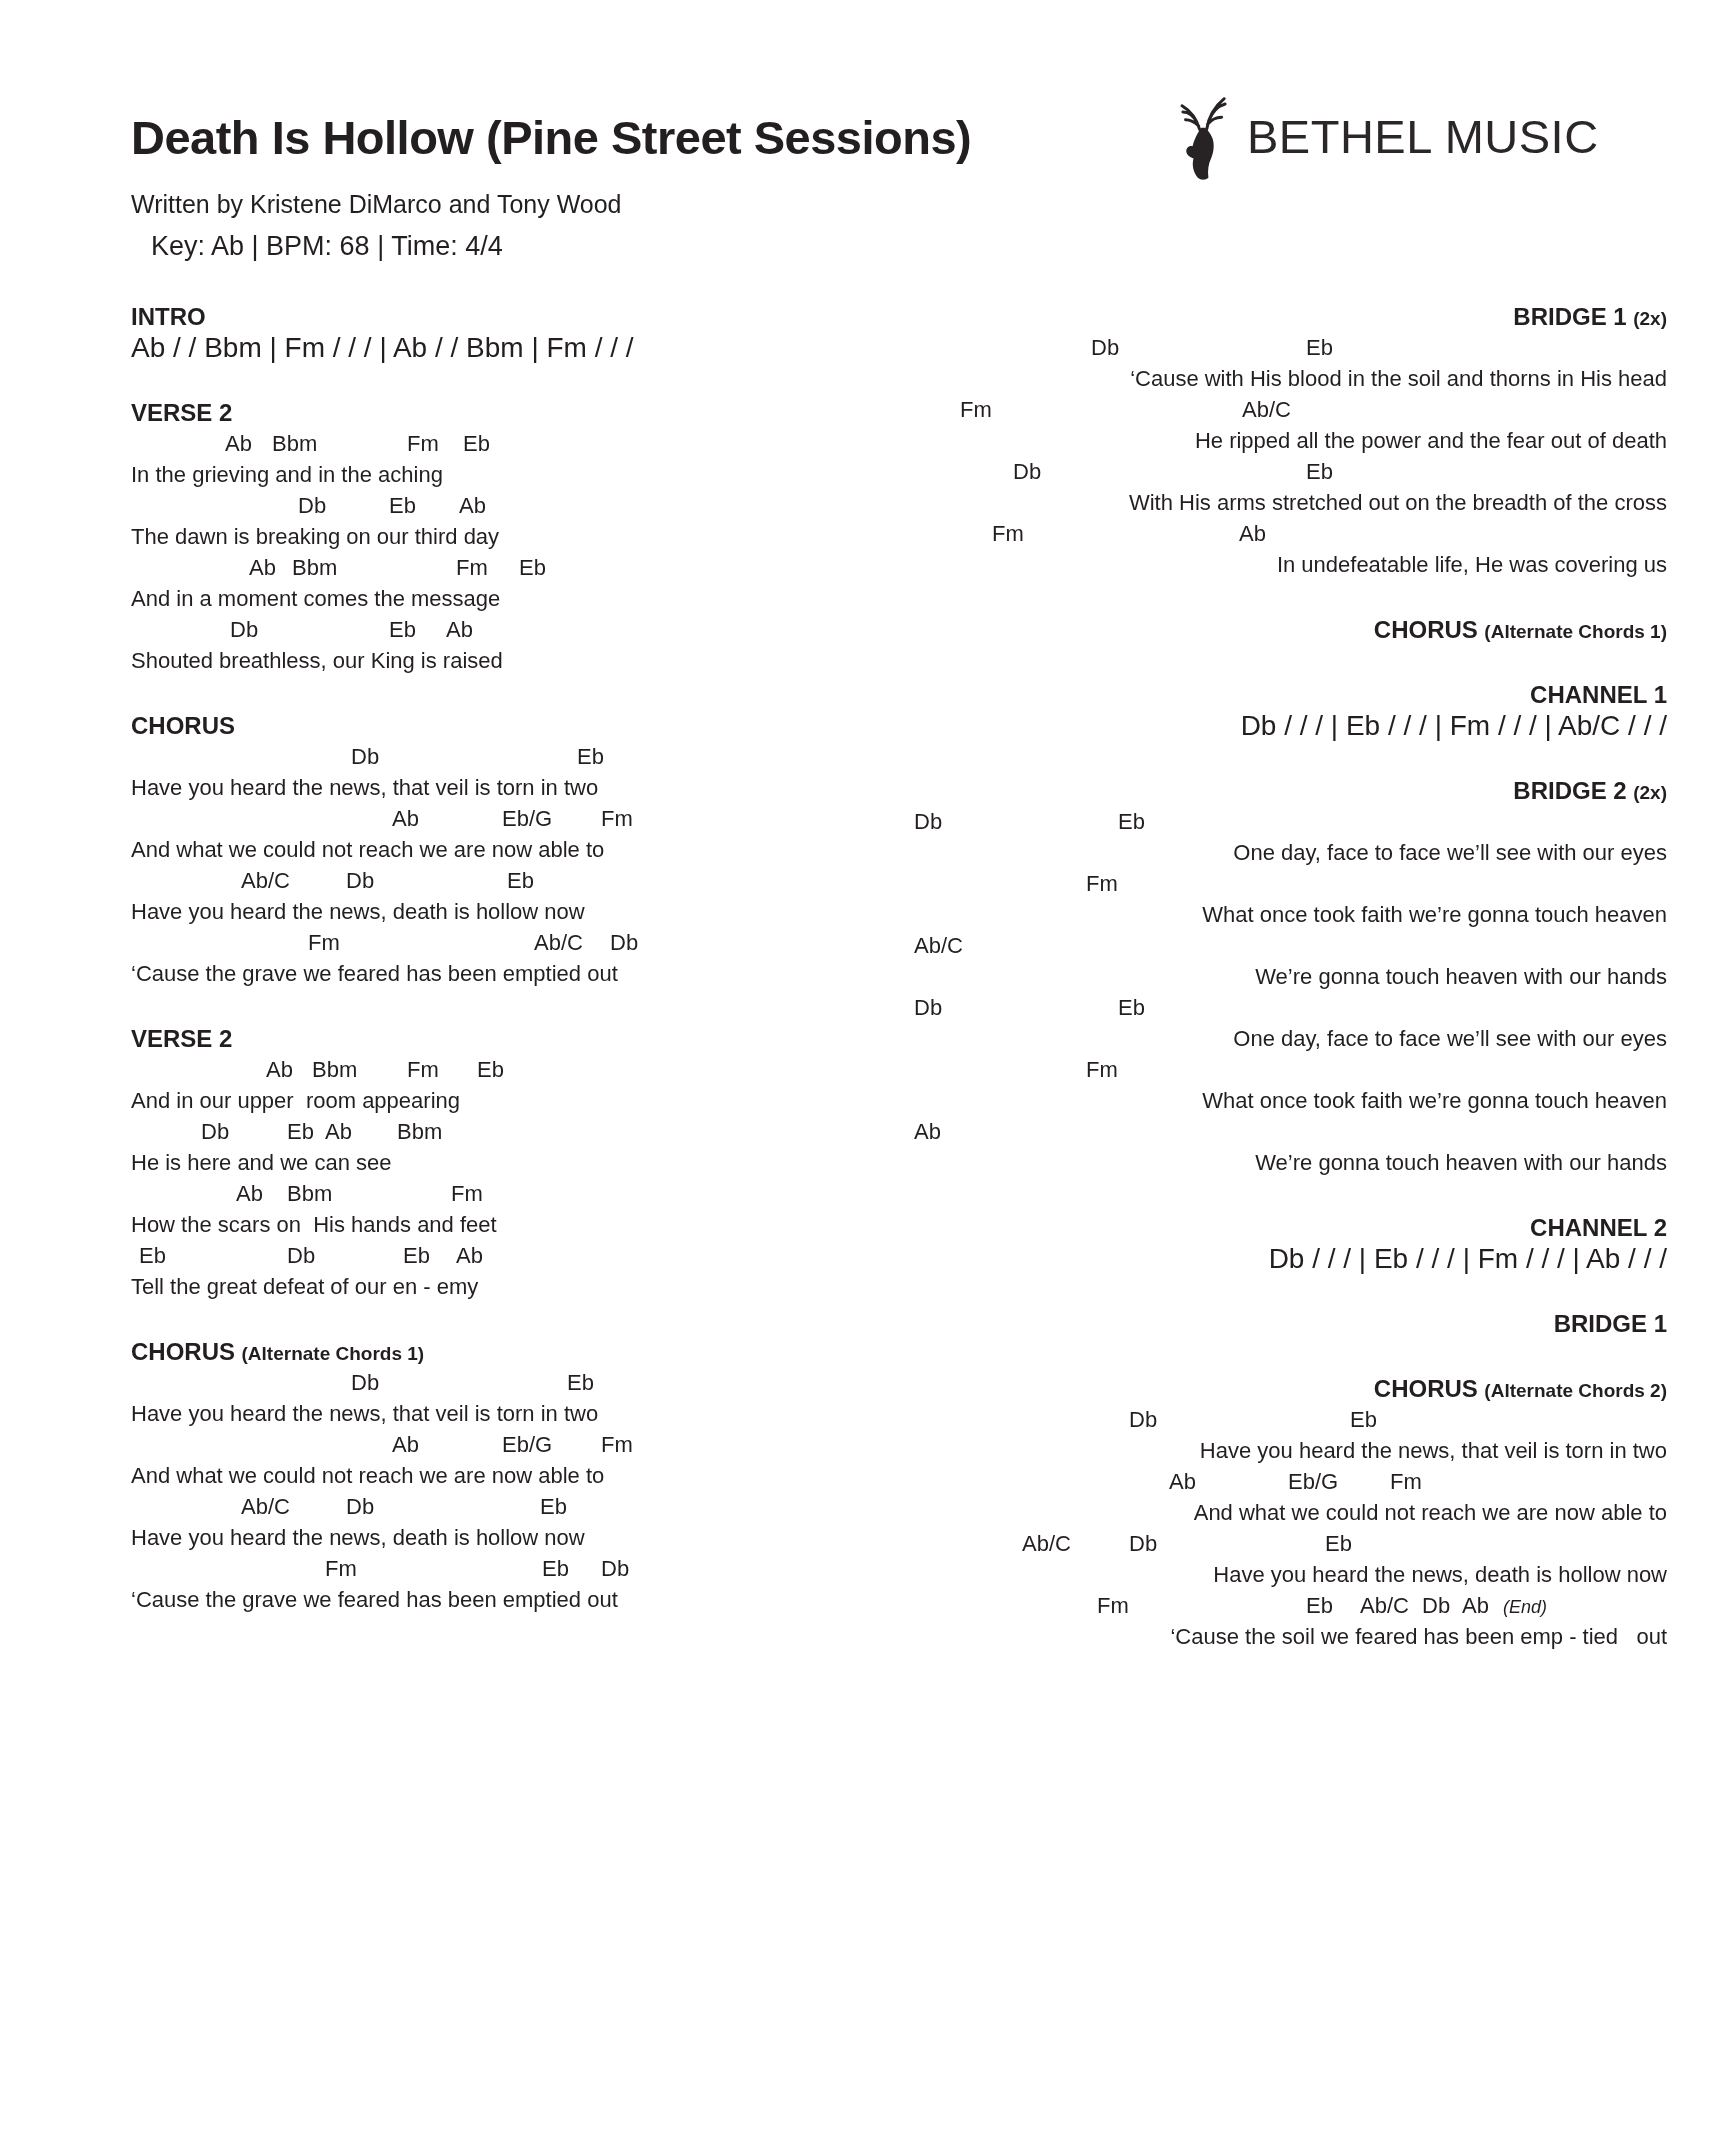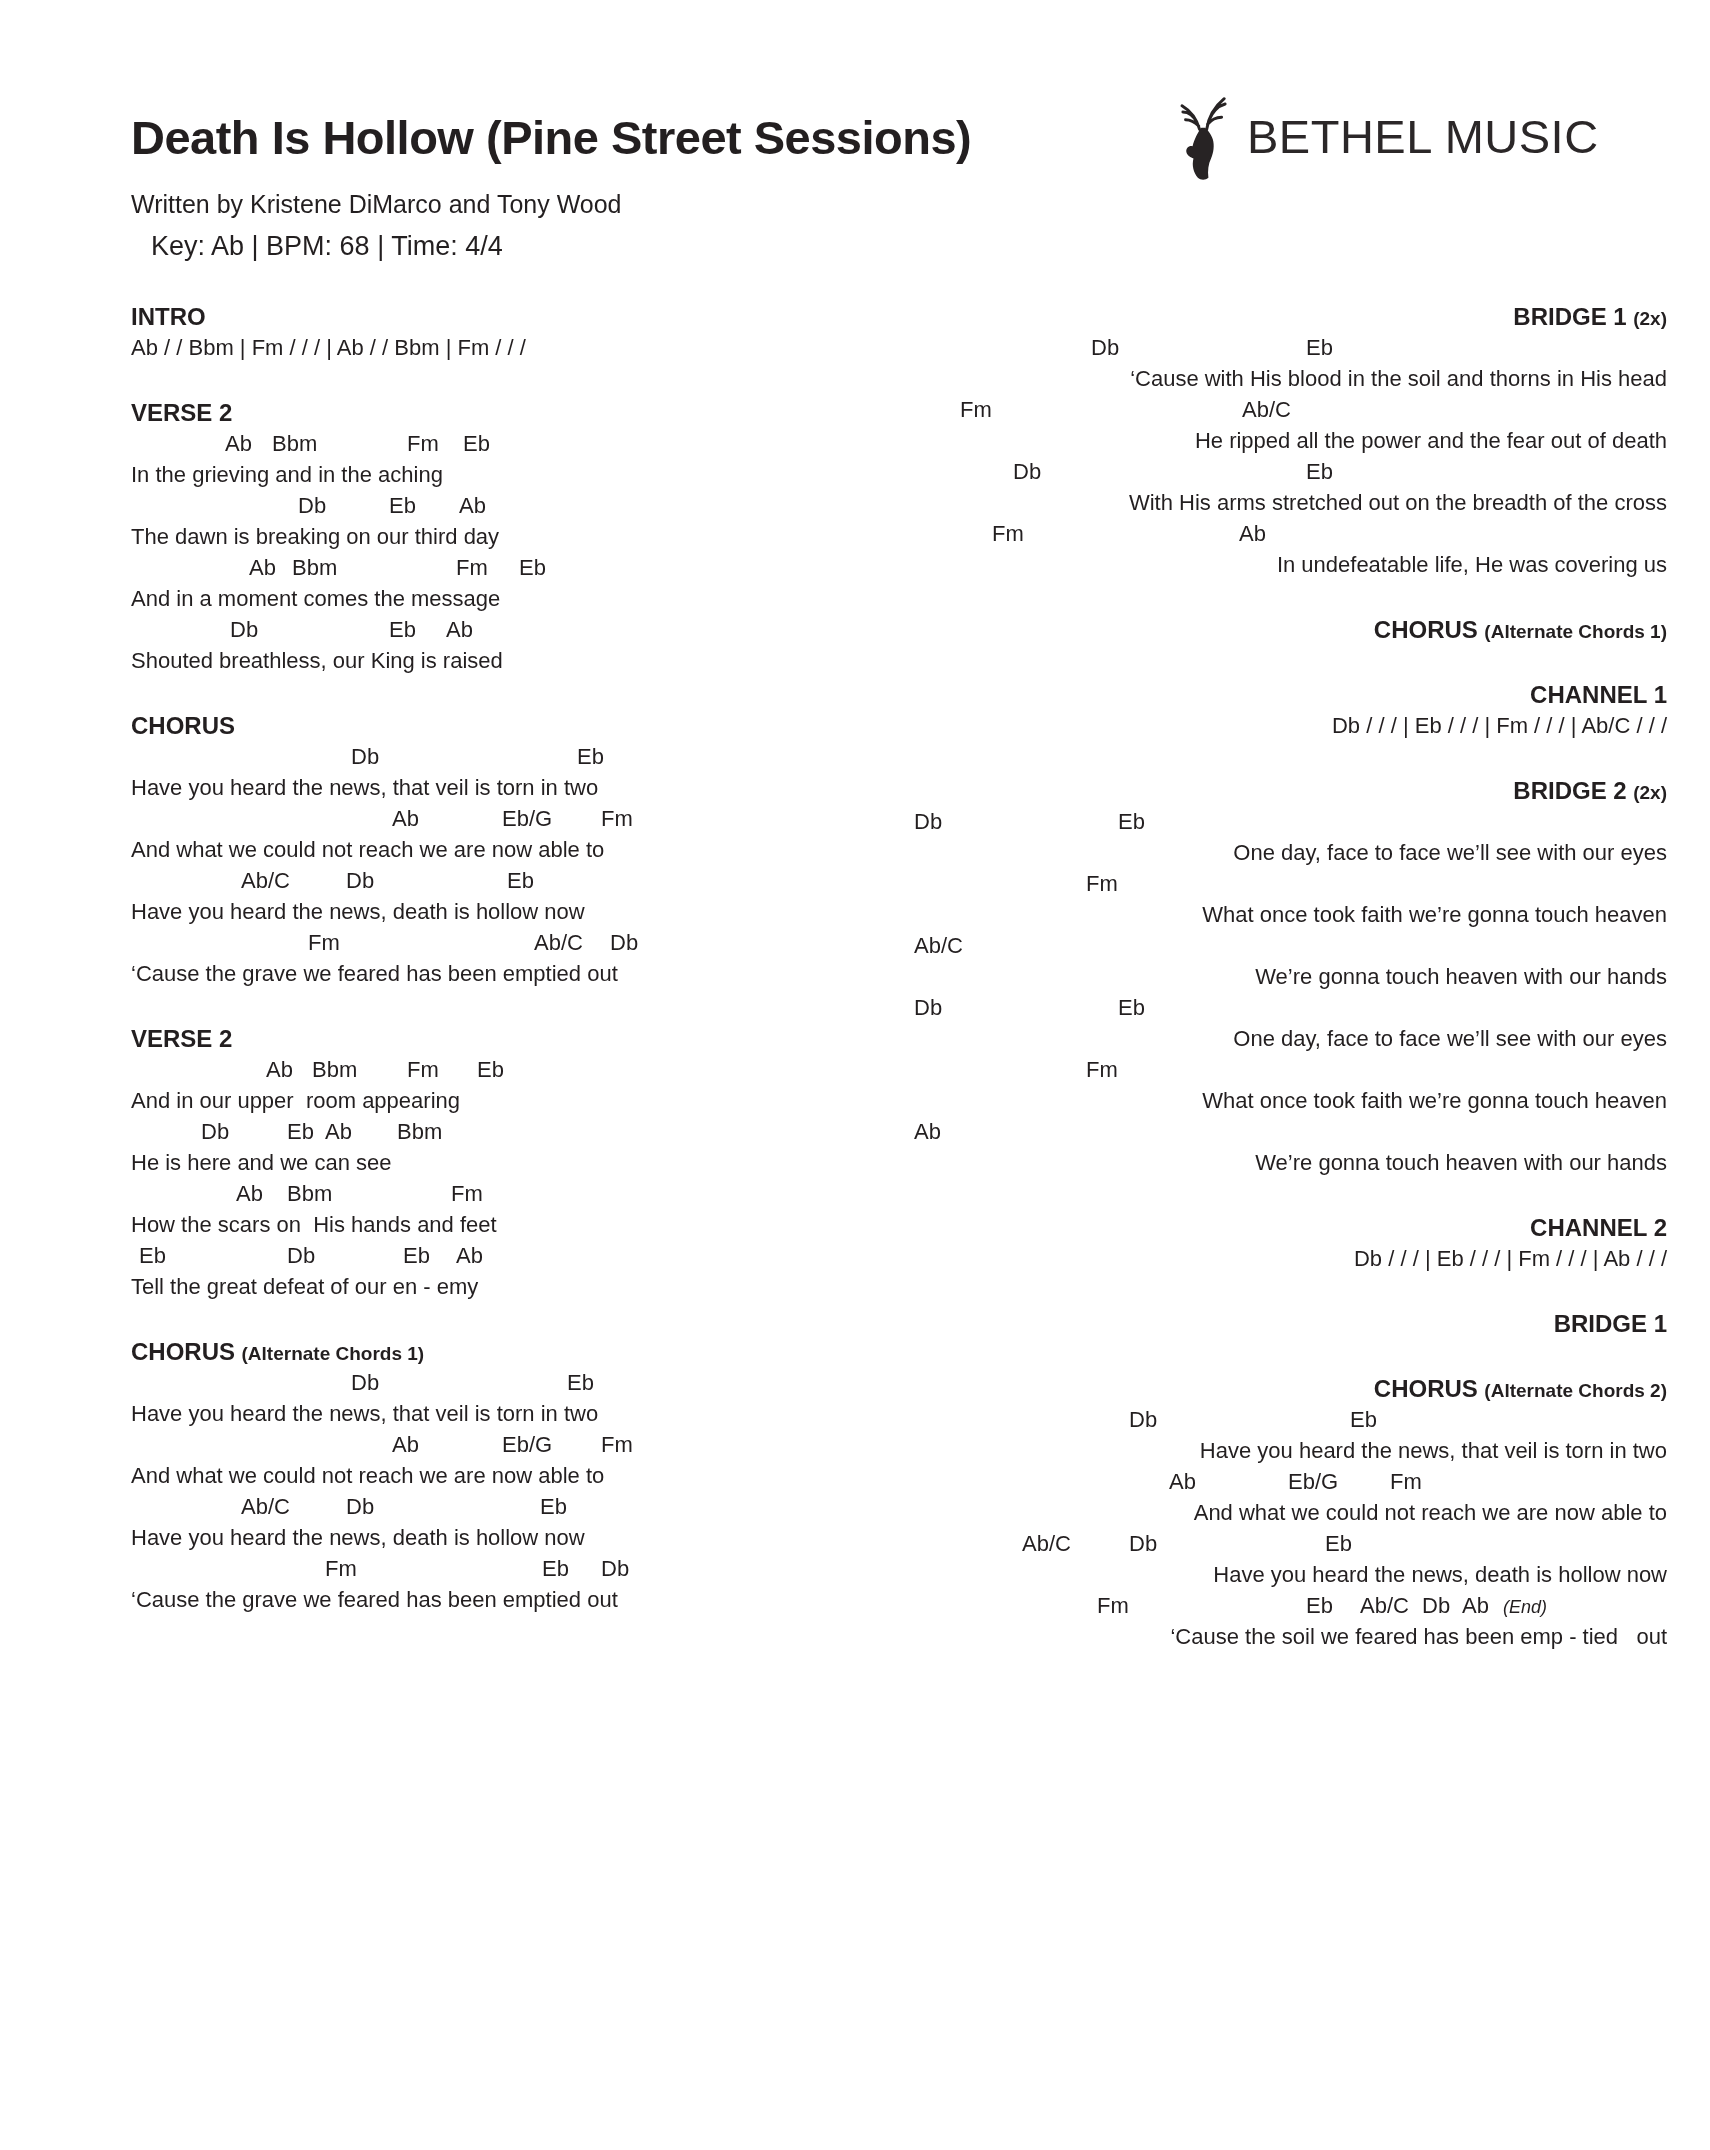--- a/index.html
+++ b/index.html
@@ -37,21 +37,21 @@
     font-size:47px;font-weight:400;letter-spacing:0.5px;color:#2b2728;
     white-space:nowrap;
   }
   
   .column{position:absolute;top:290px;}
   .col-left{left:131px;width:715px;}
   .col-right{left:914px;width:753px;text-align:right;}
   .song-section{margin:11px 0 34px 0;}
   .sec-h{height:31px;line-height:31px;font-size:24px;font-weight:bold;white-space:nowrap;}
   .sec-tag{font-size:19px;font-weight:bold;margin-left:6.5px;}
-  .chord-run{height:31px;line-height:31px;font-size:22px;white-space:pre;}
+  .chord-run{height:31px;line-height:31px;font-size:28px;white-space:pre;}
   .chord-line{position:relative;height:31px;font-size:22px;}
   .chord{position:absolute;bottom:1.6px;white-space:pre;}
   .chord.end{font-style:italic;font-size:18px;bottom:3.2px;}
   .lyric{height:31px;line-height:31px;font-size:22px;white-space:pre;}
   
   .doc-footer{
     position:absolute;left:131px;top:2012px;
     font-size:20px;line-height:30px;white-space:pre;
   }
 </style>

